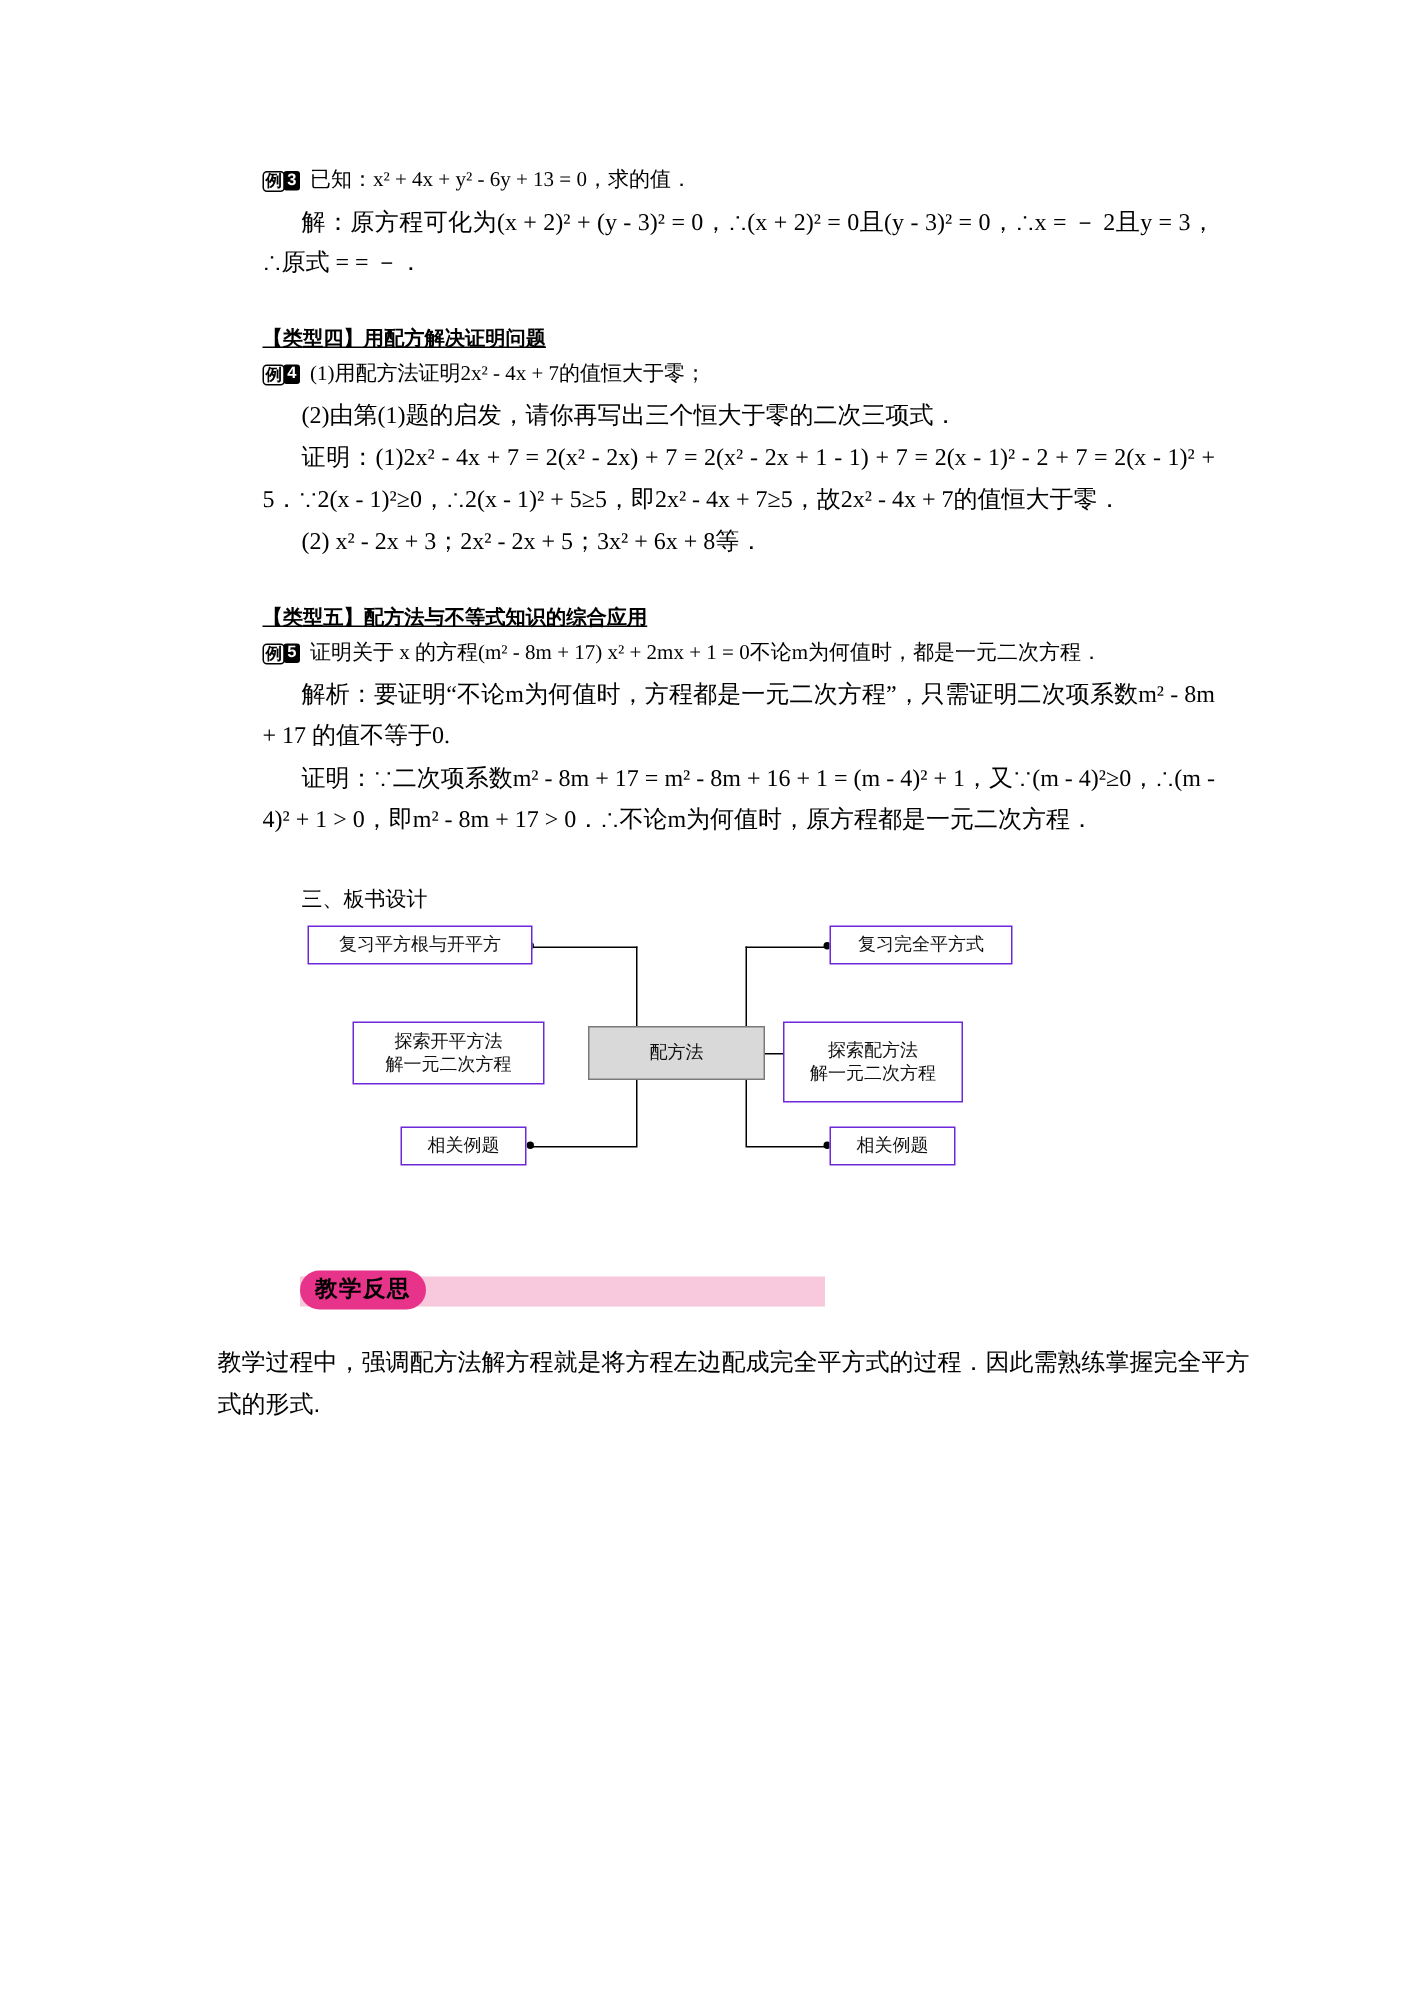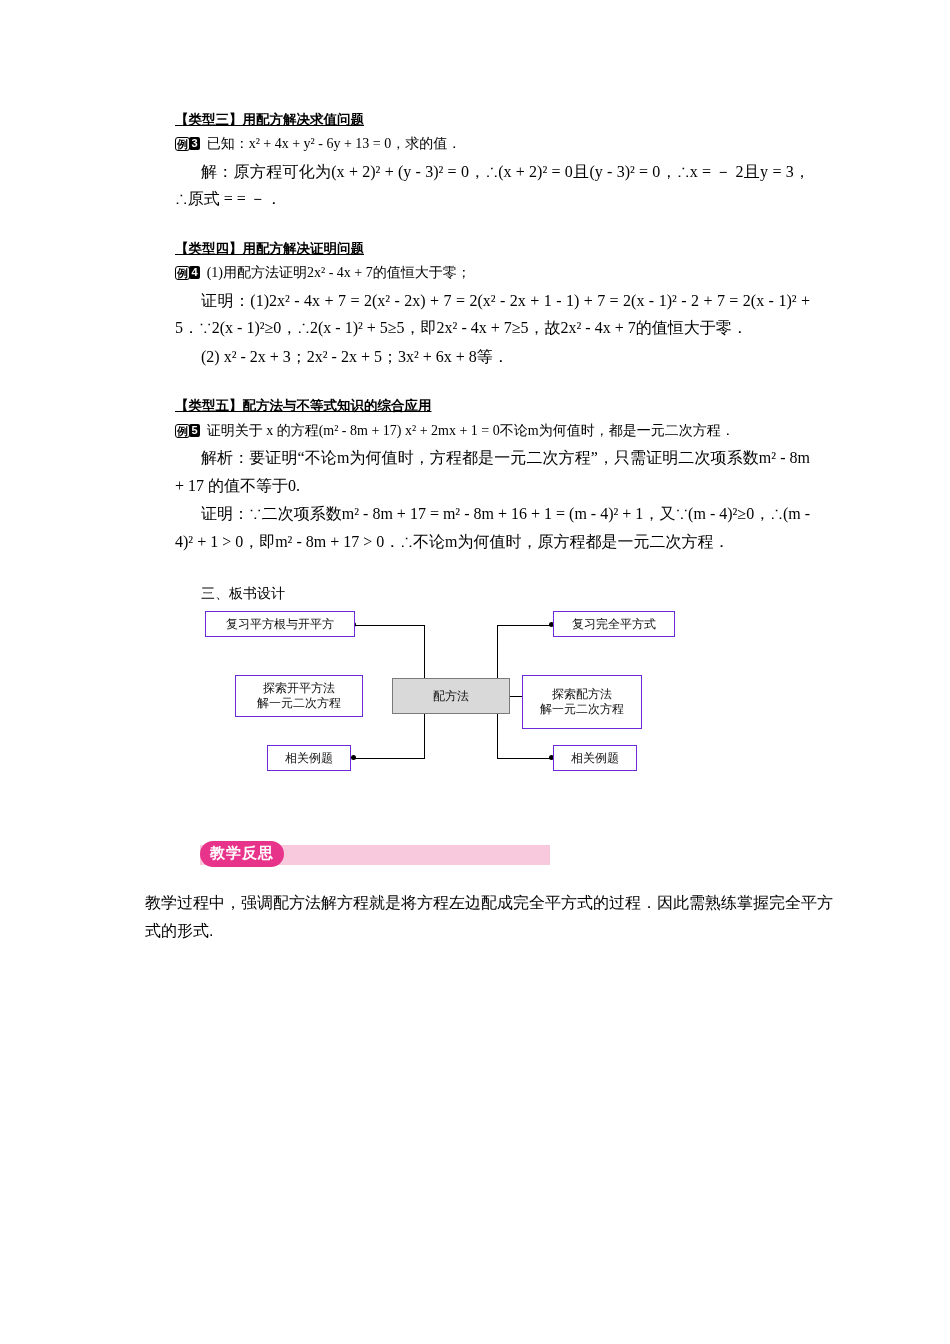--- a/index.html
+++ b/index.html
@@ -136,21 +136,21 @@
     top: 4px;
     width: 350px;
     height: 20px;
     background: #f8c8dd;
   }
   .reflect-label {
     position: absolute;
     left: 0;
     top: 0;
     background: #e8338a;
-    color: #ffffff;
+    color: #000000;
     font-family: "Liberation Sans", sans-serif;
     font-weight: bold;
     font-size: 15px;
     padding: 3px 10px 4px 10px;
     border-radius: 13px;
     letter-spacing: 1px;
   }
   .closing {
     font-family: "Liberation Sans", sans-serif;
     font-size: 16px;
@@ -158,38 +158,36 @@
     margin: 18px 0 0 -30px;
     width: 700px;
   }
 </style>
 </head>
 <body>
 
 <div class="page">
 
   <div class="section">
-    <div class="type-head">
-      <span class="underline">【类型三】用配方解决求值问题</span>
-    </div>
     <div class="exline">
       <span class="exbadge"><span class="lijiao">例</span><span class="num">3</span></span>
       <span>已知：x² + 4x + y² - 6y + 13 = 0，求的值．</span>
     </div>
     <div class="para indent">解：原方程可化为(x + 2)² + (y - 3)² = 0，∴(x + 2)² = 0且(y - 3)² = 0，∴x = － 2且y = 3，∴原式 = = －．</div>
   </div>
 
   <div class="section" style="margin-top:26px;">
     <div class="type-head">
       <span class="underline">【类型四】用配方解决证明问题</span>
     </div>
     <div class="exline">
       <span class="exbadge"><span class="lijiao">例</span><span class="num">4</span></span>
       <span>(1)用配方法证明2x² - 4x + 7的值恒大于零；</span>
     </div>
+    <div class="para indent">(2)由第(1)题的启发，请你再写出三个恒大于零的二次三项式．</div>
     <div class="para indent">证明：(1)2x² - 4x + 7 = 2(x² - 2x) + 7 = 2(x² - 2x + 1 - 1) + 7 = 2(x - 1)² - 2 + 7 = 2(x - 1)² + 5．∵2(x - 1)²≥0，∴2(x - 1)² + 5≥5，即2x² - 4x + 7≥5，故2x² - 4x + 7的值恒大于零．</div>
     <div class="para indent">(2) x² - 2x + 3；2x² - 2x + 5；3x² + 6x + 8等．</div>
   </div>
 
   <div class="section" style="margin-top:26px;">
     <div class="type-head">
       <span class="underline">【类型五】配方法与不等式知识的综合应用</span>
     </div>
     <div class="exline">
       <span class="exbadge"><span class="lijiao">例</span><span class="num">5</span></span>

